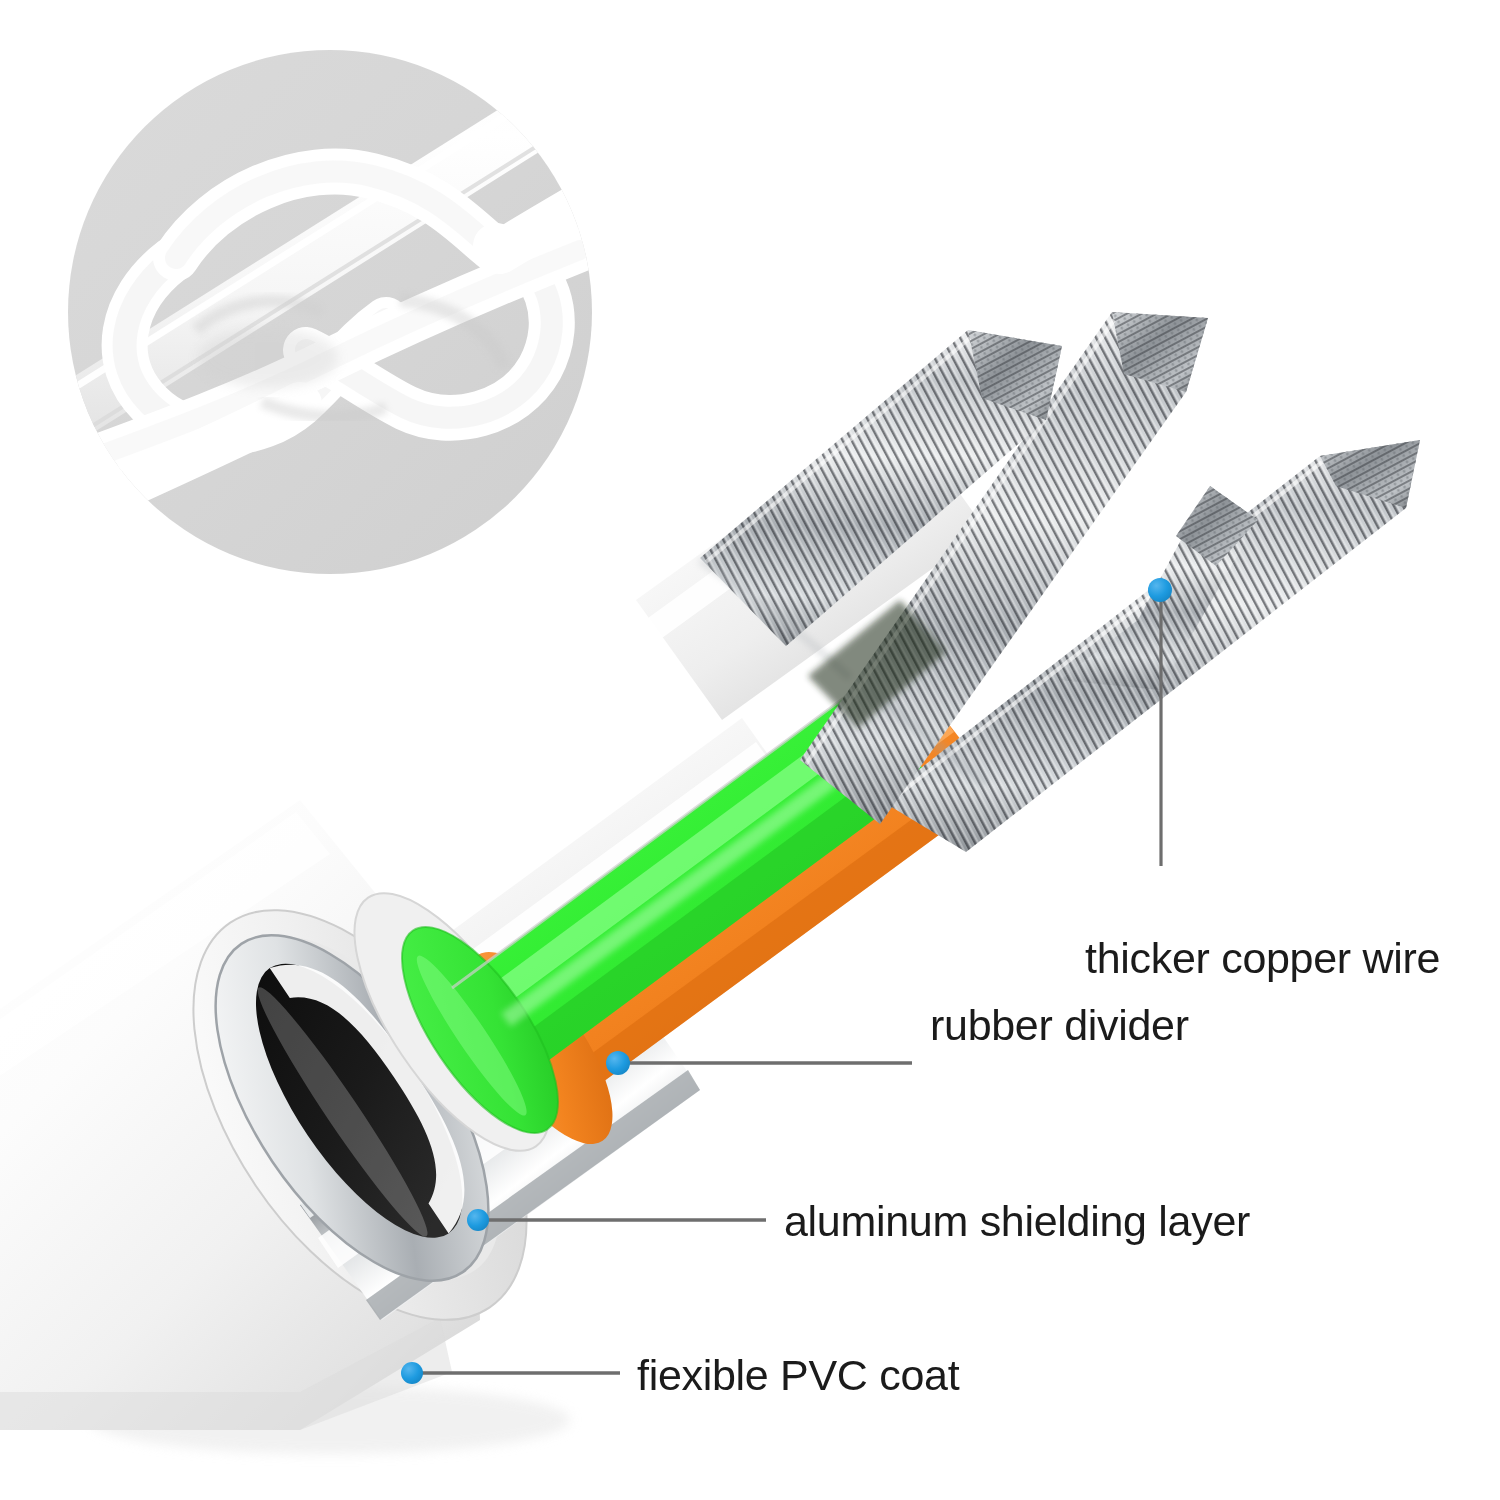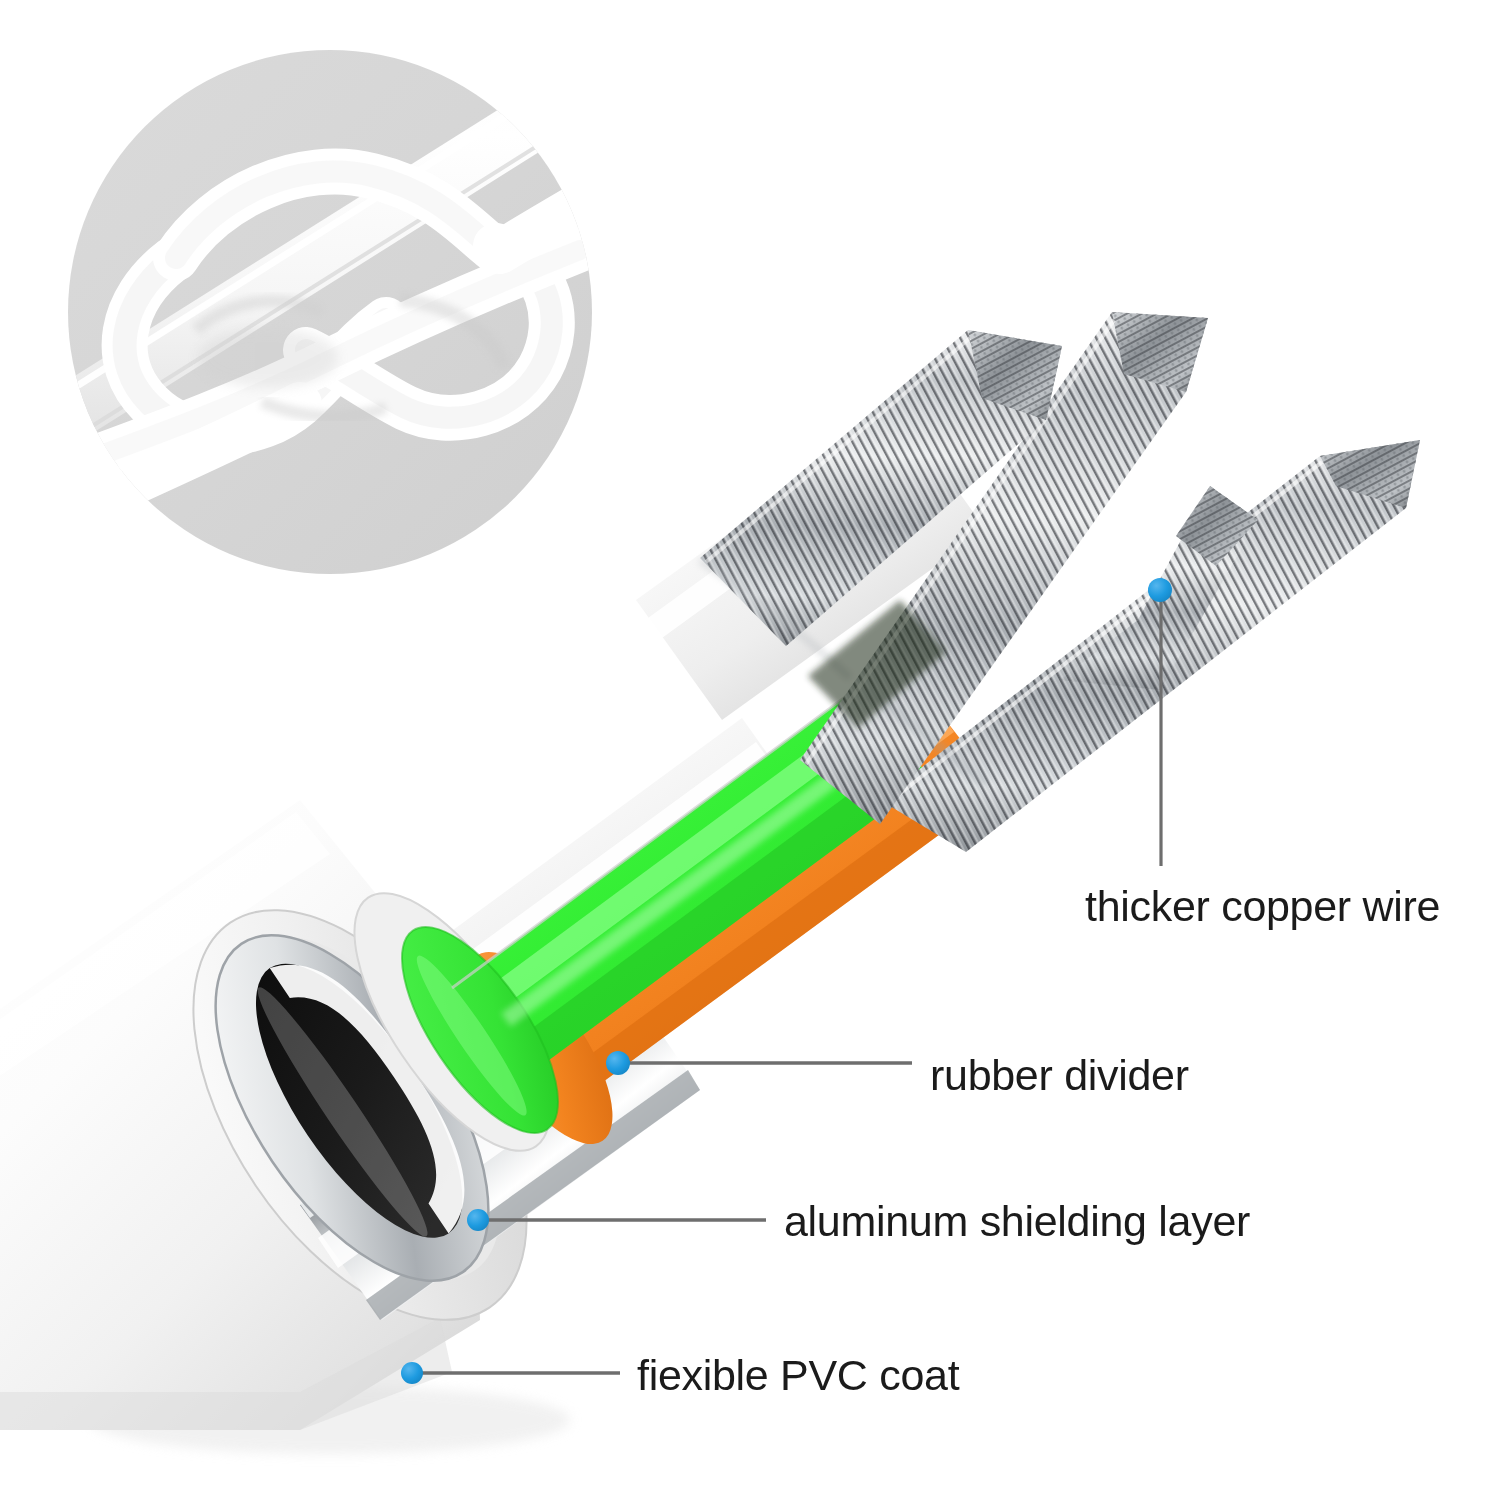--- a/index.html
+++ b/index.html
@@ -33,22 +33,22 @@
   .callout-text {
     position: absolute;
     color: #1b1b1b;
     font-family: "Liberation Sans", sans-serif;
     font-size: 43px;
     line-height: 1;
     letter-spacing: -0.3px;
     white-space: nowrap;
     pointer-events: auto;
   }
-  .ct-copper  { left: 1085px; top: 885px; }
-  .ct-rubber  { left: 930px;  top: 1054px; text-align: right; }
+  .ct-copper  { left: 1085px; top: 937px; }
+  .ct-rubber  { left: 930px;  top: 1004px; text-align: right; }
   .ct-alum    { left: 784px;  top: 1200px; }
   .ct-pvc     { left: 637px;  top: 1354px; }
 </style>
 </head>
 <body>
 
 <div id="stage">
 
   <svg id="scene" viewBox="0 0 1500 1500">
     <defs>

